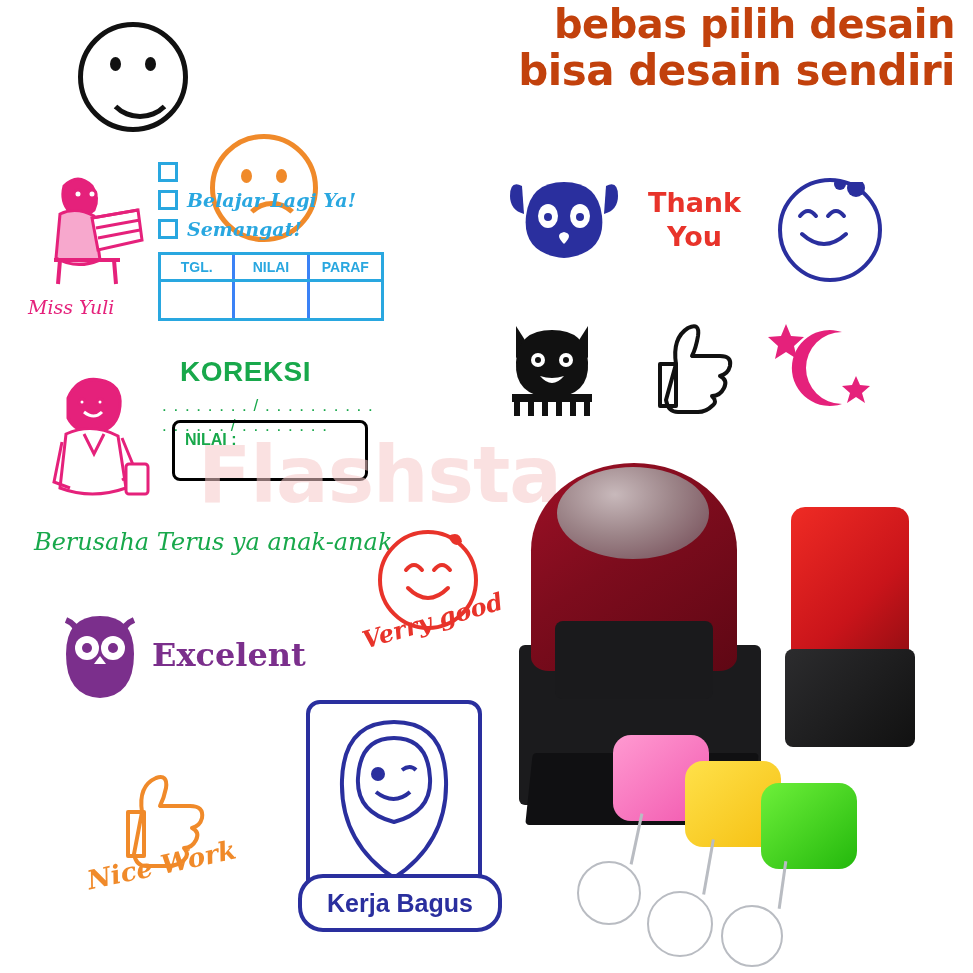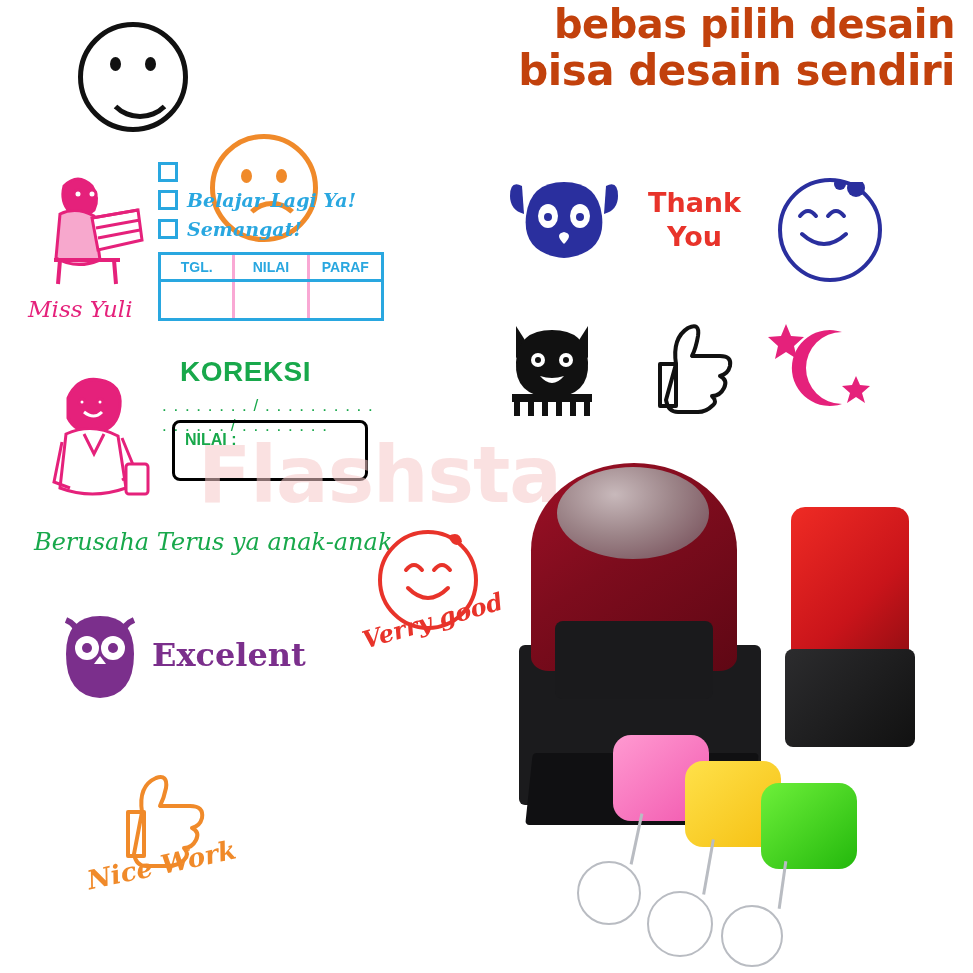--- a/index.html
+++ b/index.html
@@ -32,30 +32,30 @@
   .eye{position:absolute;border-radius:50%;}
   .face-happy .eye{width:11px;height:14px;background:#111;top:30px;}
   .face-happy .eye.l{left:27px;} .face-happy .eye.r{right:27px;}
   .mouth-happy{position:absolute;left:20px;top:36px;width:64px;height:46px;border:5px solid #111;border-top-color:transparent;border-left-color:transparent;border-right-color:transparent;border-radius:0 0 40px 40px;}
   .face-sad .eye{width:11px;height:14px;background:#f08a2a;top:30px;}
   .face-sad .eye.l{left:26px;} .face-sad .eye.r{right:26px;}
   .mouth-sad{position:absolute;left:26px;top:62px;width:52px;height:34px;border:5px solid #f08a2a;border-bottom-color:transparent;border-left-color:transparent;border-right-color:transparent;border-radius:34px 34px 0 0;}
 
   
   .miss-yuli-art{left:30px;top:168px;width:126px;height:118px;}
-  .miss-yuli-label{left:28px;top:296px;color:#e5217b;font-style:italic;font-size:23px;font-family:"DejaVu Serif", serif;}
+  .miss-yuli-label{left:28px;top:296px;color:#e5217b;font-style:italic;font-size:19px;font-family:"DejaVu Serif", serif;}
 
   .checklist{left:158px;top:162px;width:240px;}
   .check-row{display:flex;align-items:center;gap:9px;margin-bottom:7px;}
   .check-box{width:20px;height:20px;border:3px solid #29a7e0;box-sizing:border-box;flex:0 0 auto;}
   .check-text{color:#29a7e0;font-family:"DejaVu Serif", serif;font-style:italic;font-size:19px;font-weight:bold;}
 
   .grade-table{left:158px;top:252px;width:226px;border:3px solid #29a7e0;box-sizing:border-box;}
   .grade-table .r{display:flex;}
-  .grade-table .c{flex:1;border-right:3px solid #f9a8d4;box-sizing:border-box;text-align:center;color:#29a7e0;font-weight:bold;font-size:14px;padding:4px 0;}
+  .grade-table .c{flex:1;border-right:3px solid #3b82f6;box-sizing:border-box;text-align:center;color:#29a7e0;font-weight:bold;font-size:14px;padding:4px 0;}
   .grade-table .c:last-child{border-right:none;}
   .grade-table .r.body .c{height:36px;padding:0;}
   .grade-table .r.head{border-bottom:3px solid #29a7e0;}
 
   
   .doctor-art{left:38px;top:368px;width:120px;height:150px;}
   .koreksi-title{left:180px;top:356px;color:#18a84b;font-weight:bold;font-size:28px;letter-spacing:0.5px;}
   .koreksi-dots{left:162px;top:396px;width:220px;color:#18a84b;font-size:17px;letter-spacing:1px;}
   .nilai-box{left:172px;top:420px;width:196px;height:61px;border:3px solid #000000;border-radius:8px;box-sizing:border-box;}
   .nilai-text{position:absolute;left:10px;top:8px;color:#18a84b;font-size:16px;font-weight:bold;}
@@ -229,20 +229,32 @@
   <div class="abs nicework-art">
     <svg width="110" height="100" viewBox="0 0 110 100">
       <g stroke="#f08a2a" stroke-width="4" fill="none" stroke-linejoin="round">
         <path d="M30 44 q-4 -26 14 -34 q12 -4 10 10 q-2 10 -6 18 l30 0 q14 0 12 12 q-2 8 -10 10 q8 4 4 12 q-4 8 -12 8 q6 6 0 12 q-6 6 -16 6 l-22 0 q-10 0 -12 -12z"></path>
         <path d="M16 44 l16 0 l0 44 l-16 0z"></path>
       </g>
     </svg>
   </div>
   <div class="abs nicework-text">Nice Work</div>
 
+  <div class="abs kerja-card">
+    <svg width="168" height="200" viewBox="0 0 168 200" style="position:absolute;left:0;top:0;">
+      <g fill="none" stroke="#2a2f9e" stroke-width="4">
+        <path d="M84 18 q50 0 52 58 q2 62 -52 98 q-54 -36 -52 -98 q2 -58 52 -58z"></path>
+        <path d="M84 34 q34 0 36 40 q2 34 -36 44 q-38 -10 -36 -44 q2 -40 36 -40z" fill="#fff"></path>
+        <circle cx="68" cy="70" r="5" fill="#2a2f9e"></circle>
+        <path d="M92 66 q8 -6 14 0" stroke-width="4"></path>
+        <path d="M66 88 q18 14 34 0"></path>
+      </g>
+    </svg>
+    <div class="kerja-label">Kerja Bagus</div>
+  </div>
 
   <div class="abs panda-art">
     <svg width="112" height="84" viewBox="0 0 112 84">
       <g fill="#2a2f9e">
         <path d="M14 10 q-12 -6 -12 10 q0 14 14 18z"></path>
         <path d="M98 10 q12 -6 12 10 q0 14 -14 18z"></path>
         <path d="M56 6 q34 0 38 34 q4 38 -38 42 q-42 -4 -38 -42 q4 -34 38 -34z"></path>
       </g>
       <ellipse cx="40" cy="40" rx="10" ry="12" fill="#fff"></ellipse>
       <ellipse cx="72" cy="40" rx="10" ry="12" fill="#fff"></ellipse>

